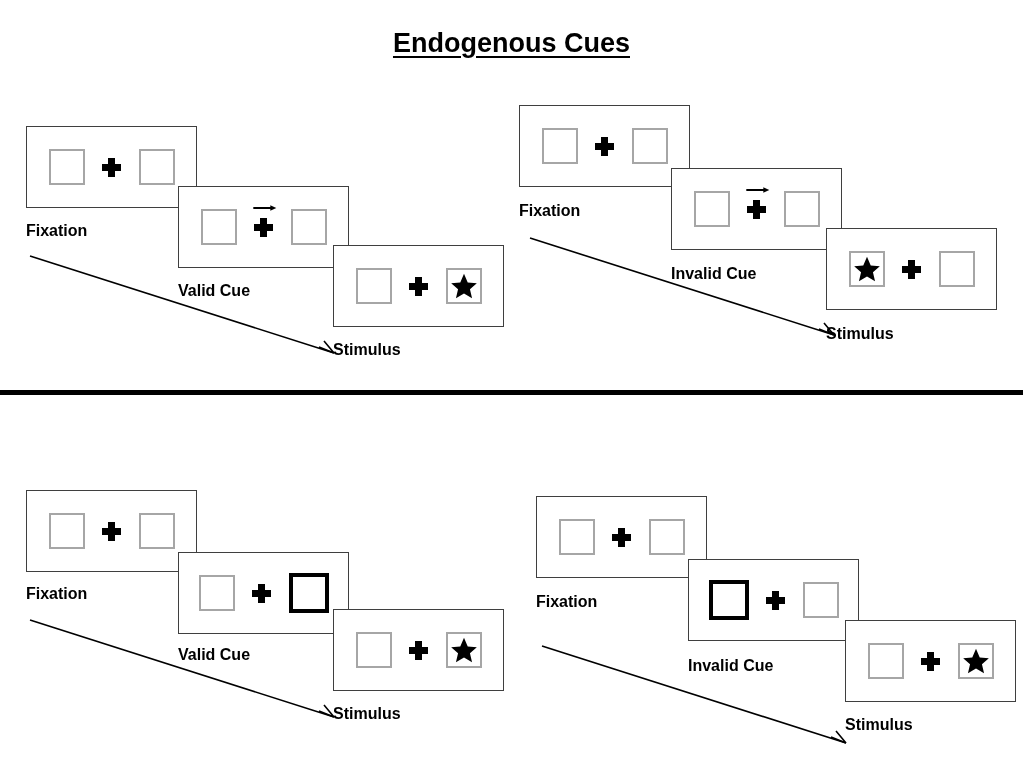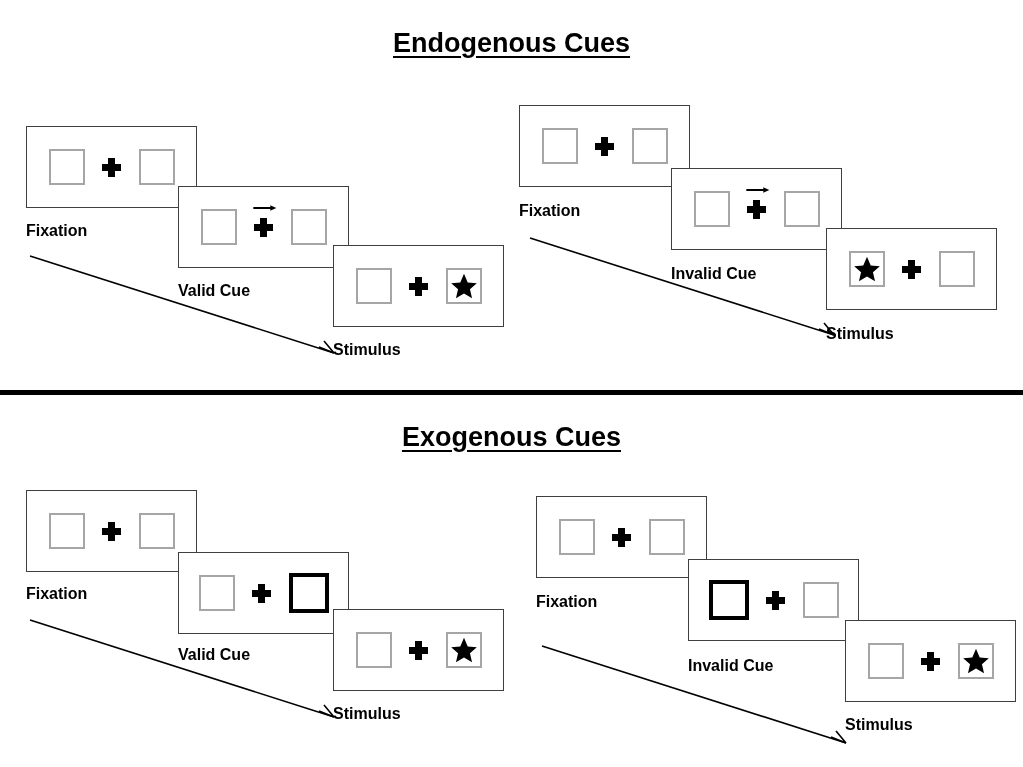--- a/index.html
+++ b/index.html
@@ -238,21 +238,20 @@
       <div class="cross-wrap">
         <div class="cross"></div>
       </div>
       <div class="ph-box"></div>
     </div>
   </div>
   <div class="stage-label" style="left:826px; top:321px; width:171px;">Stimulus</div>
 
   <div class="divider" style="top:386px;"></div>
 
-  <div class="section-title" style="left:0; top:418px; width:1023px;">Exogenous Cues</div>
 
   <svg class="time-arrow" style="left:28px; top:612px;" width="320" height="112" viewBox="0 0 320 112">
     <line x1="2" y1="4" x2="306" y2="101" stroke="#000000" stroke-width="1.6"></line>
     <path d="M 306 101 L 291 95 M 306 101 L 296 89" stroke="#000000" stroke-width="1.6" fill="none"></path>
   </svg>
 
   <div class="frame" style="left:26px; top:486px; width:171px; height:82px;">
     <div class="display-row">
       <div class="ph-box"></div>
       <div class="cross-wrap">

